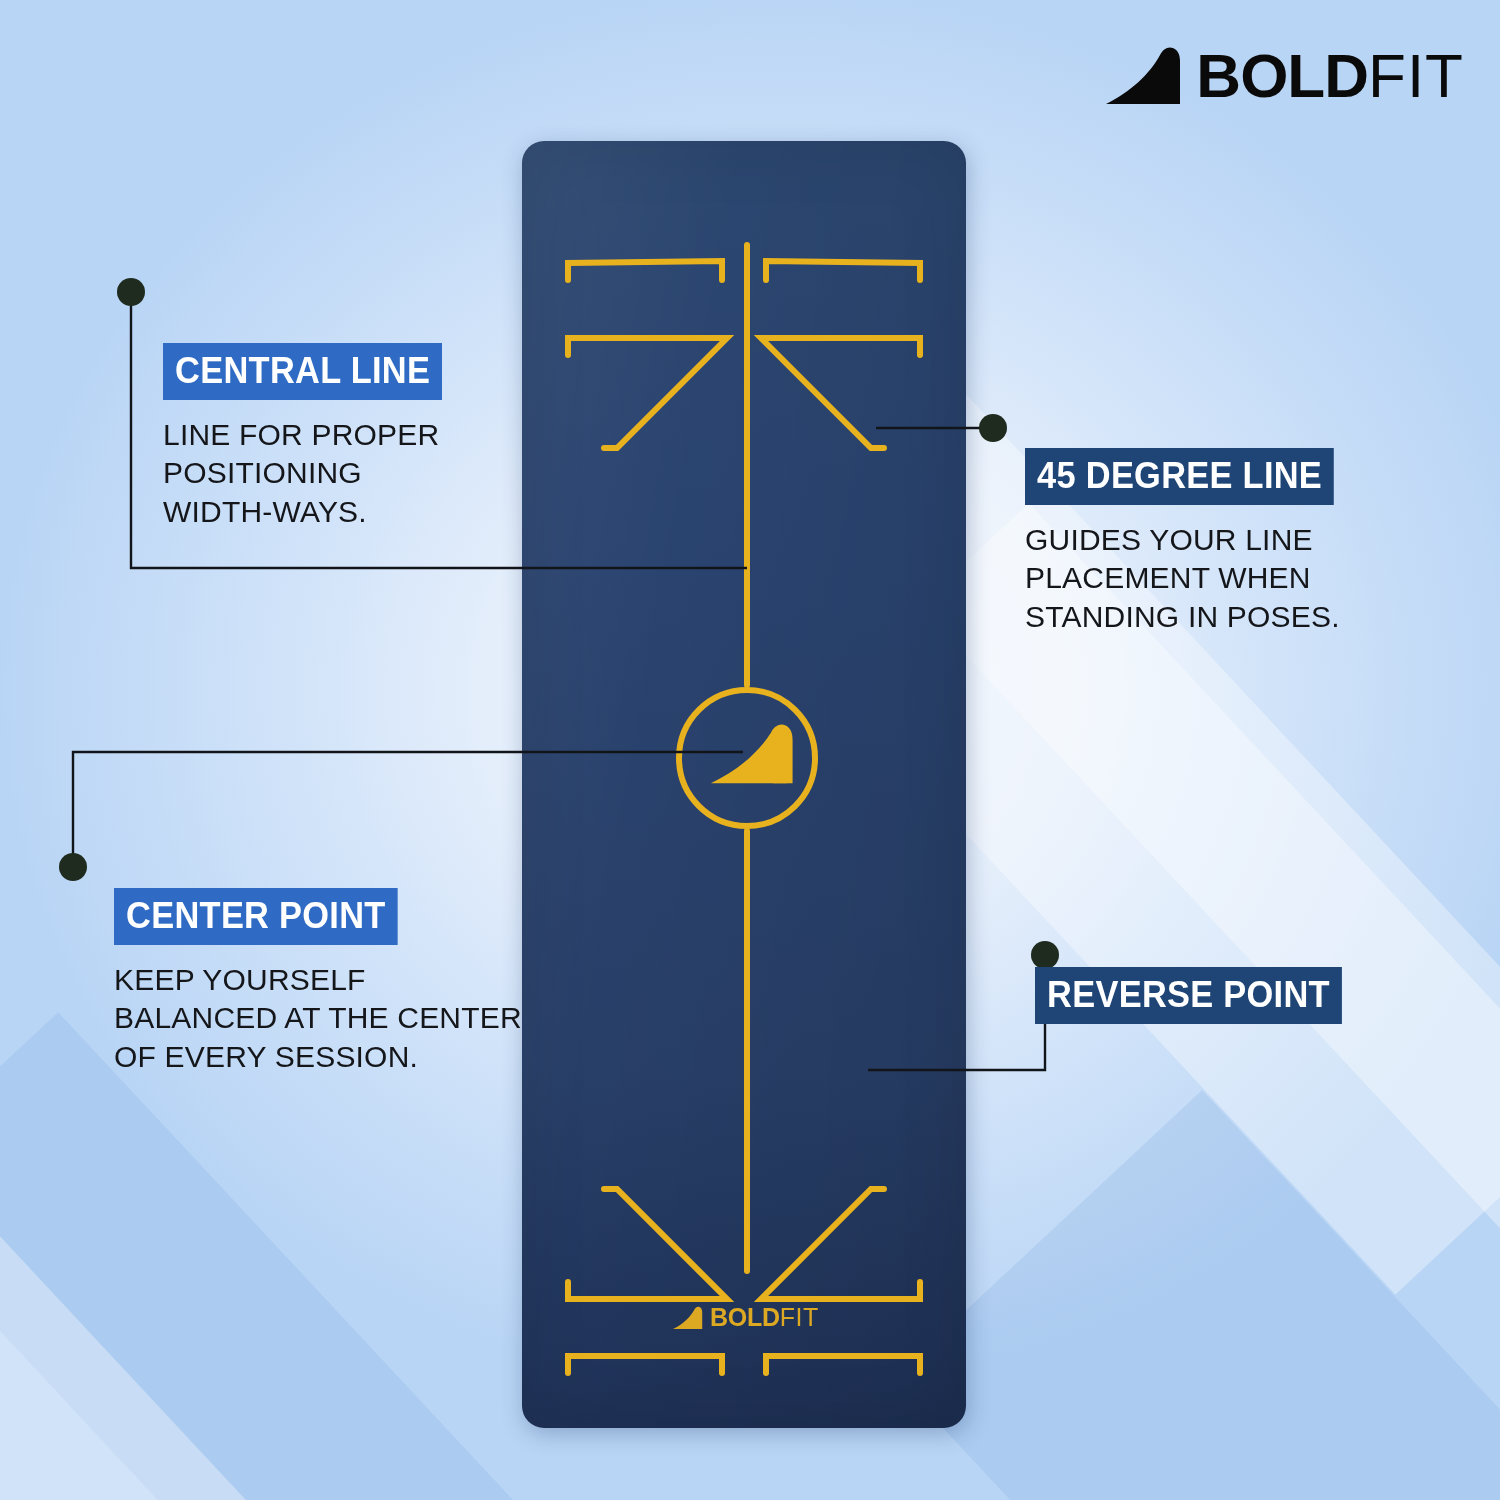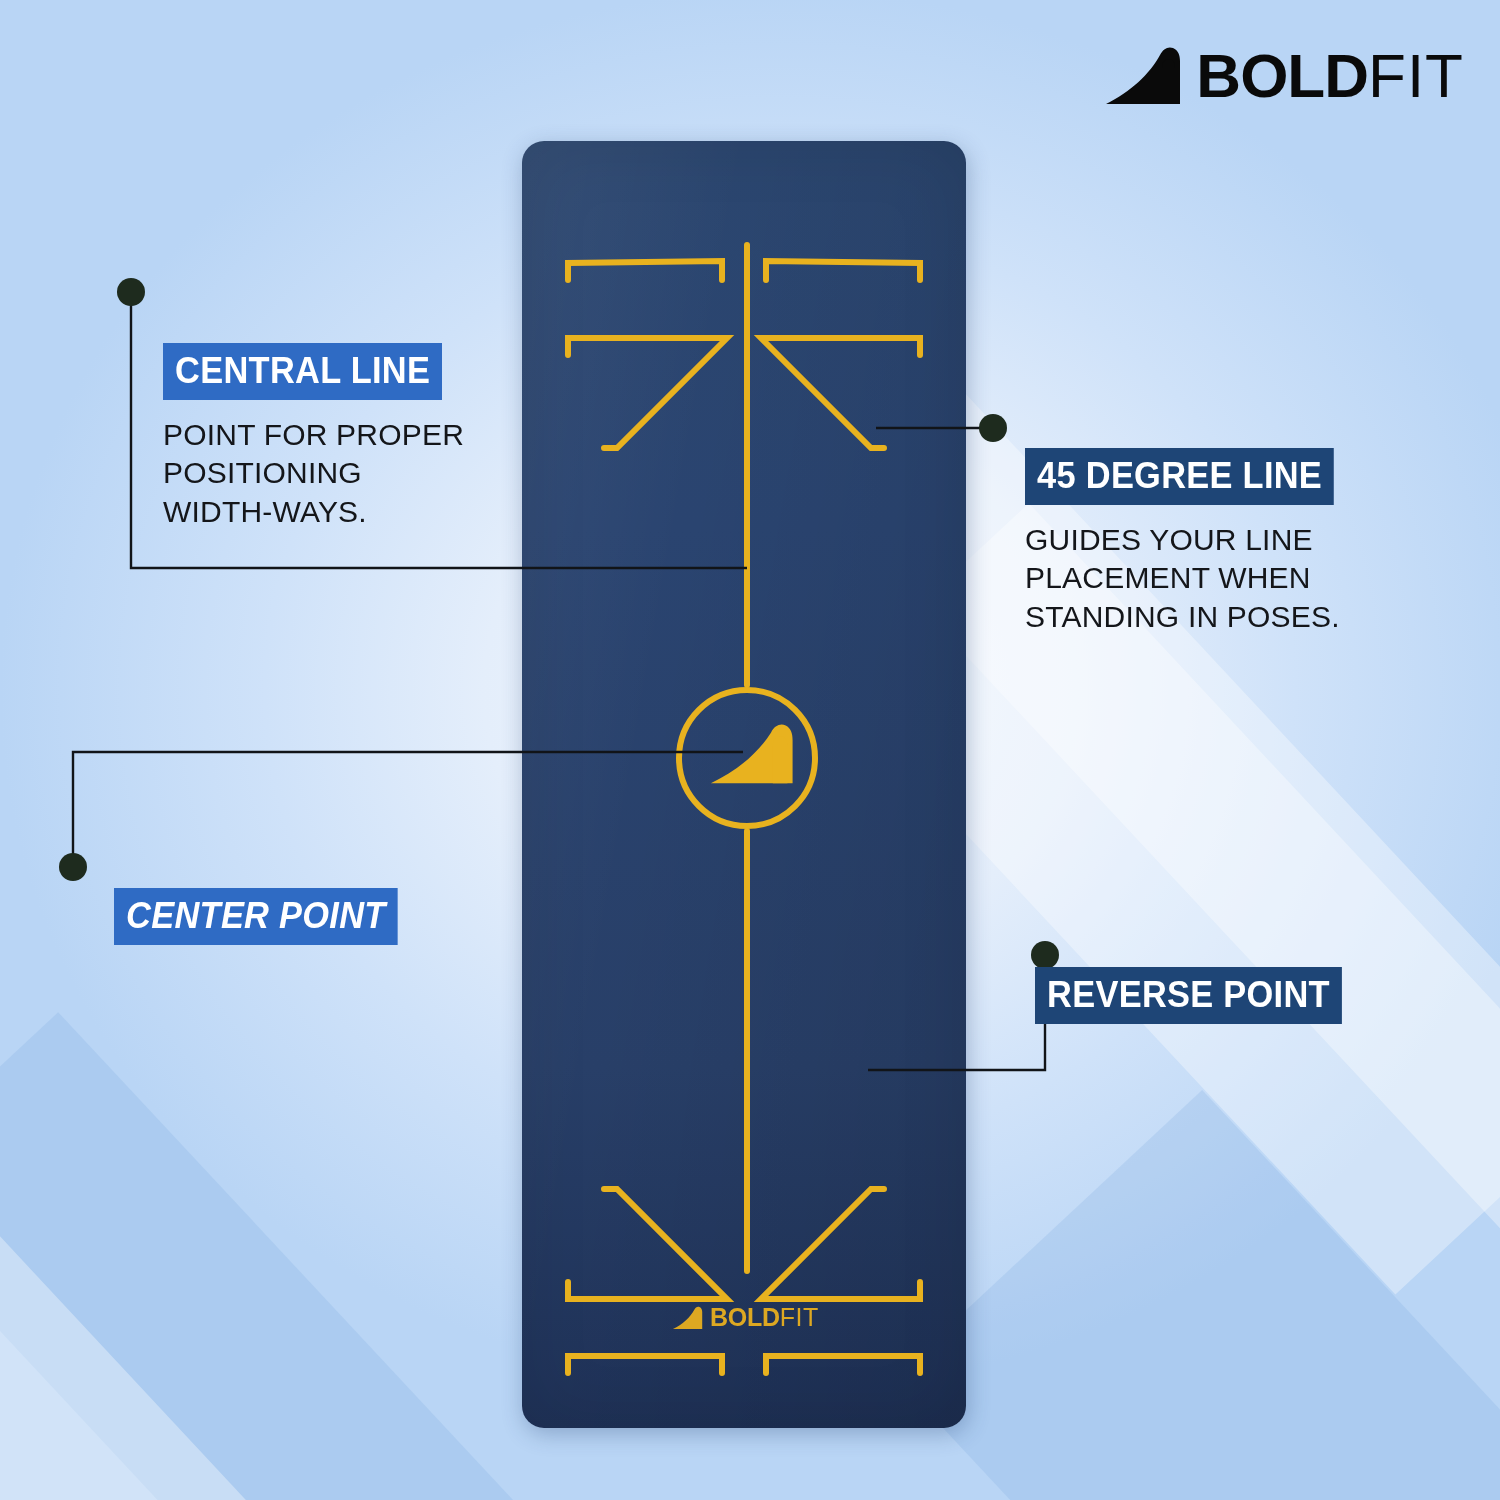--- a/index.html
+++ b/index.html
@@ -156,31 +156,34 @@
   </g>
 </svg>
 
 <div class="dot" style="left:117px; top:278px; width:28px; height:28px;"></div>
 <div class="dot" style="left:979px; top:414px; width:28px; height:28px;"></div>
 <div class="dot" style="left:59px;  top:853px; width:28px; height:28px;"></div>
 <div class="dot" style="left:1031px; top:941px; width:28px; height:28px;"></div>
 
 <div class="callout" style="left:163px; top:307px; width:380px;margin-top:36px;">
   <div class="badge badge-bright">CENTRAL LINE</div>
-  <div class="desc">POINT FOR PROPER
+  <div class="desc">LINE FOR PROPER
 POSITIONING
 WIDTH-WAYS.</div>
 </div>
 
 <div class="callout" style="left:1025px; top:448px; width:430px;">
   <div class="badge badge-dark">45 DEGREE LINE</div>
   <div class="desc">GUIDES YOUR LINE
 PLACEMENT WHEN
 STANDING IN POSES.</div>
 </div>
 
-<div class="callout" style="left:114px; top:888px; width:420px;font-style:italic;">
+<div class="callout" style="left:114px; top:888px; width:420px;">
   <div class="badge badge-bright">CENTER POINT</div>
+  <div class="desc">KEEP YOURSELF
+BALANCED AT THE CENTER
+OF EVERY SESSION.</div>
 </div>
 
 <div class="callout" style="left:1035px; top:967px; width:400px;">
   <div class="badge badge-dark">REVERSE POINT</div>
 </div>
 
 </body></html>

